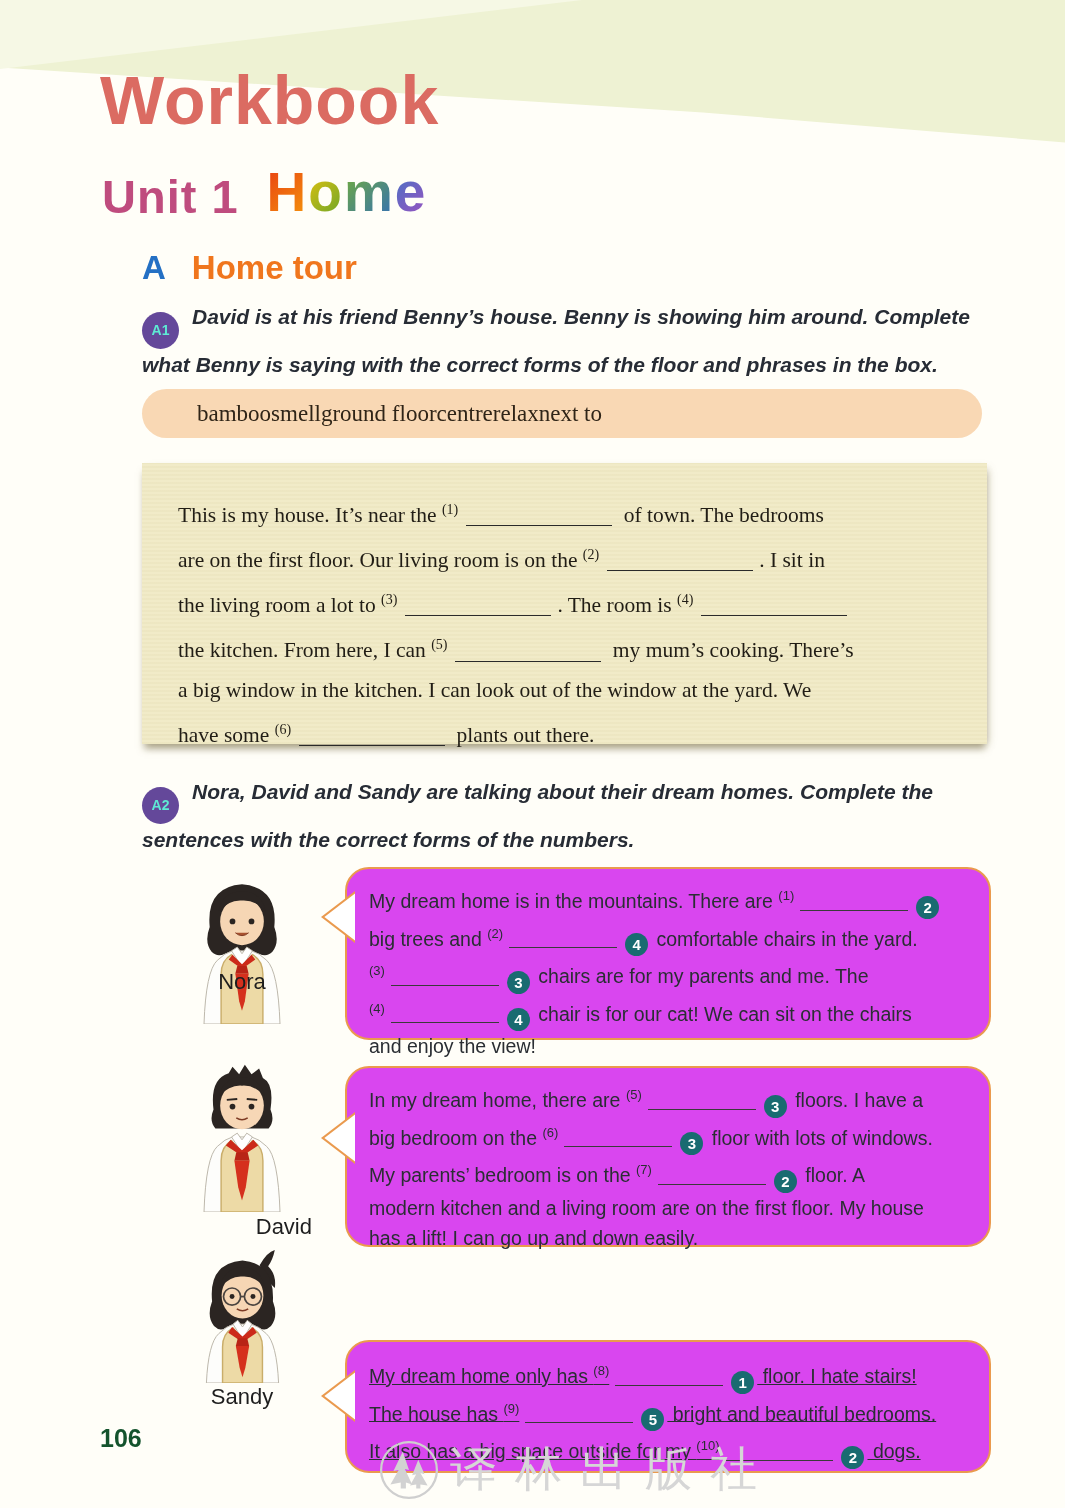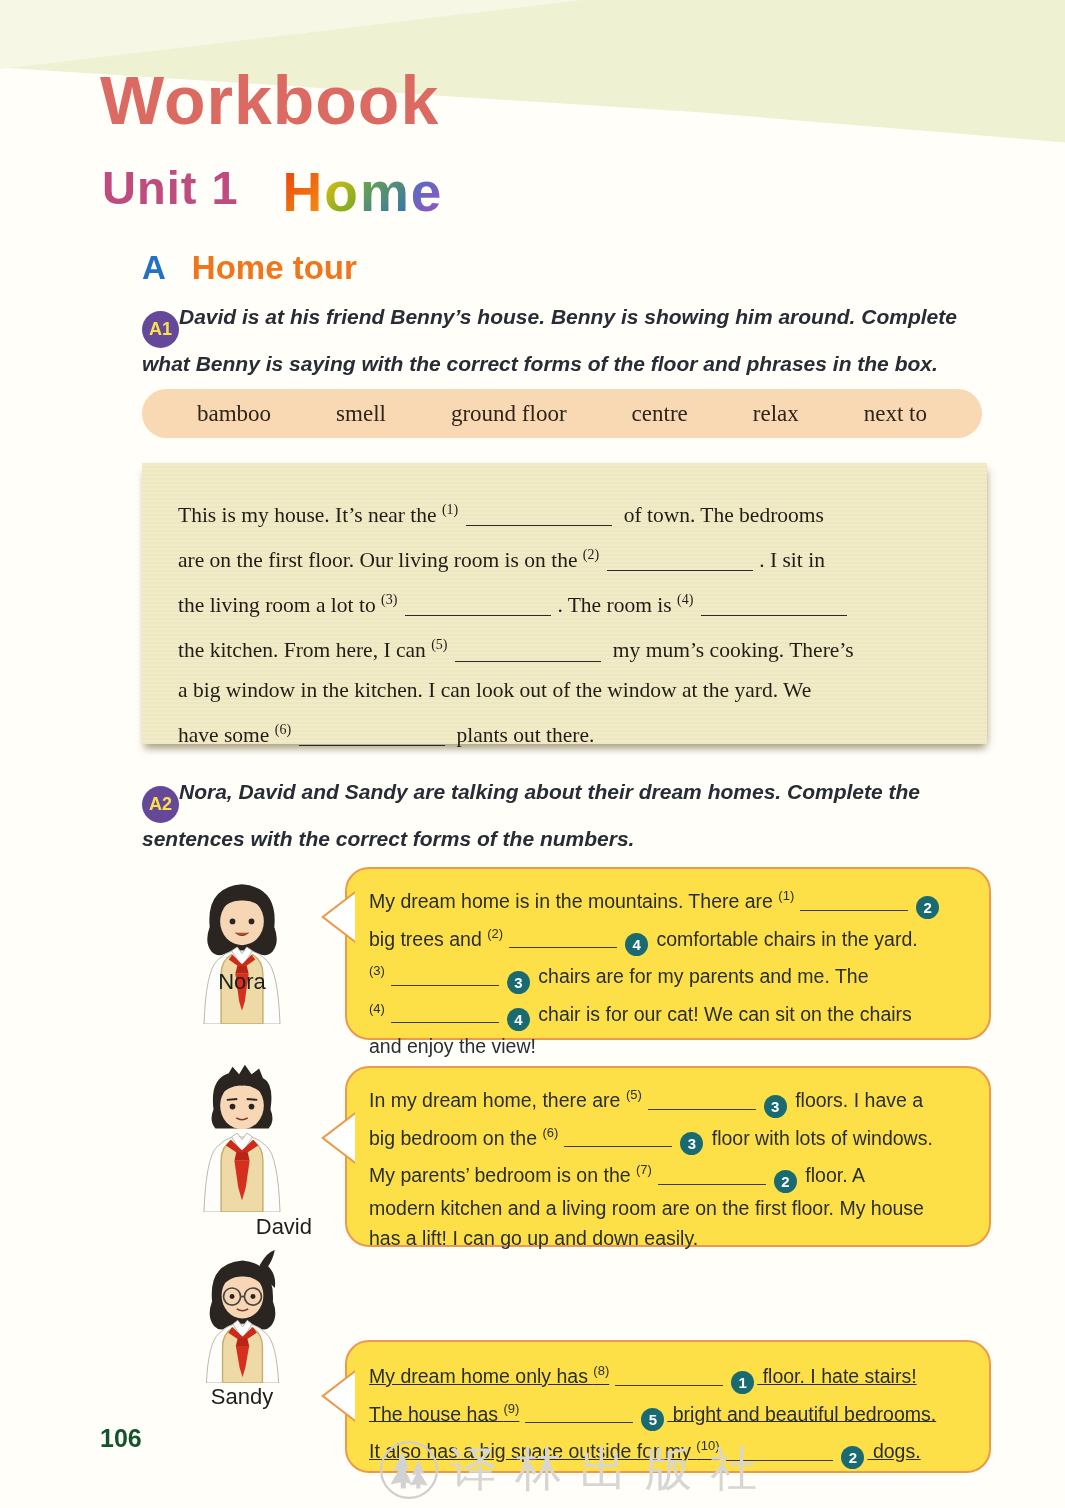--- a/index.html
+++ b/index.html
@@ -6,56 +6,56 @@
   .page{position:relative;width:1065px;height:1508px;background:#fffef8;overflow:hidden;
         font-family:"Liberation Sans",sans-serif;padding-left:27px;}
   
   .band-dark{position:absolute;top:0;left:0;width:1065px;height:150px;background:var(--band-dark,#eef2d3);
              clip-path:polygon(0 0,100% 0,100% 95%,66% 75%,0 45%);}
   .band-light{position:absolute;top:0;left:0;width:600px;height:150px;background:var(--band-light,#f6f8e5);
              clip-path:polygon(0 0,97% 0,0 46%);}
   
   .book-title{position:absolute;left:100px;top:66px;font-size:68px;font-weight:800;
               color:var(--title,#db6b62);letter-spacing:1px;line-height:1;}
-  .unit-row{position:absolute;left:102px;top:160px;display:flex;align-items:flex-start;gap:44px;}
+  .unit-row{position:absolute;left:102px;top:160px;display:flex;align-items:flex-end;gap:28px;}
   .unit-label{font-size:47px;font-weight:800;color:var(--unit,#bf4c7e);letter-spacing:1px;}
   .unit-word{font-size:55px;font-weight:800;letter-spacing:2px;}
   .grad-letter{background:#888;-webkit-background-clip:text;background-clip:text;color:transparent;
                text-shadow:0 2px 3px rgba(0,0,0,0.0);}
   .section-row{position:absolute;left:142px;top:249px;display:flex;align-items:baseline;gap:26px;}
   .section-letter{font-size:33px;font-weight:800;color:var(--section-letter,#2470c4);}
   .section-title{font-size:33px;font-weight:800;color:var(--section-title,#f0761d);}
   
   .instr{position:absolute;left:142px;width:855px;font-style:italic;font-weight:600;
          font-size:21px;line-height:32px;color:#272c35;margin:0;}
   .instr-a1{top:301px;}
   .instr-a2{top:776px;}
   .badge{display:inline-grid;place-items:center;width:37px;height:37px;border-radius:50%;
-         background:var(--badge-bg,#64489a);color:#fde047;font-style:normal;font-weight:700;
-         font-size:18px;vertical-align:-11px;}
+         background:var(--badge-bg,#64489a);color:#5eead4;font-style:normal;font-weight:700;
+         font-size:14px;margin-right:13px;vertical-align:-11px;}
   
   .word-box{position:absolute;left:142px;top:389px;width:840px;height:49px;border-radius:25px;
             background:var(--word-box-bg,#f9d8b4);display:flex;align-items:center;
-            justify-content:space-between;padding:0 55px;box-sizing:border-box;}
+            justify-content:flex-start;padding:0 55px;box-sizing:border-box;}
   .word-box span{font-family:"Liberation Serif",serif;font-size:23px;color:#2f2417;}
   
   .paper{position:absolute;left:142px;top:463px;width:845px;height:281px;box-sizing:border-box;
          background:var(--paper-bg,#f1ebc8);padding:27px 30px 0 36px;
          font-family:"Liberation Serif",serif;font-size:21.5px;line-height:39px;color:#211d15;
          box-shadow:0 7px 7px -2px rgba(125,115,75,.55),4px 3px 8px -3px rgba(125,115,75,.35);
          background-image:repeating-linear-gradient(0deg,rgba(210,200,150,.12) 0 2px,rgba(255,255,255,0) 2px 4px);}
   .paper sup{font-size:14px;margin-right:2px;}
   .paper .blank{display:inline-block;width:146px;height:24px;border-bottom:1.6px solid #2a2a2a;
                 vertical-align:-4px;margin:0 6px;}
   
   .avatar{position:absolute;width:140px;}
   .avatar svg{width:100%;height:100%;display:block;}
   .speaker-name{position:absolute;width:140px;text-align:center;font-size:22px;color:#1e1e1e;}
   
-  .bubble{position:absolute;left:345px;width:646px;box-sizing:border-box;background:#fde047;
+  .bubble{position:absolute;left:345px;width:646px;box-sizing:border-box;background:#d946ef;
           border:2px solid var(--bubble-border,#ea9a4e);border-radius:24px;
           padding:12px 18px 0 22px;font-size:19.5px;line-height:30px;color:#2a2e33;}
   .bubble sup{font-size:13px;margin-right:1px;}
   .bubble .blank{display:inline-block;width:108px;height:20px;border-bottom:1.6px solid #3a3a3a;
                  vertical-align:-3px;margin:0 5px;}
   .circ{display:inline-grid;place-items:center;width:23px;height:23px;border-radius:50%;
         background:var(--circle-num-bg,#196b71);color:#fff;font-weight:700;font-size:15px;
         margin:0 3px;vertical-align:-5px;line-height:23px;}
   .tail{position:absolute;left:-26px;width:34px;height:52px;}
   .tail::before{content:"";position:absolute;inset:0;background:var(--bubble-border,#ea9a4e);

